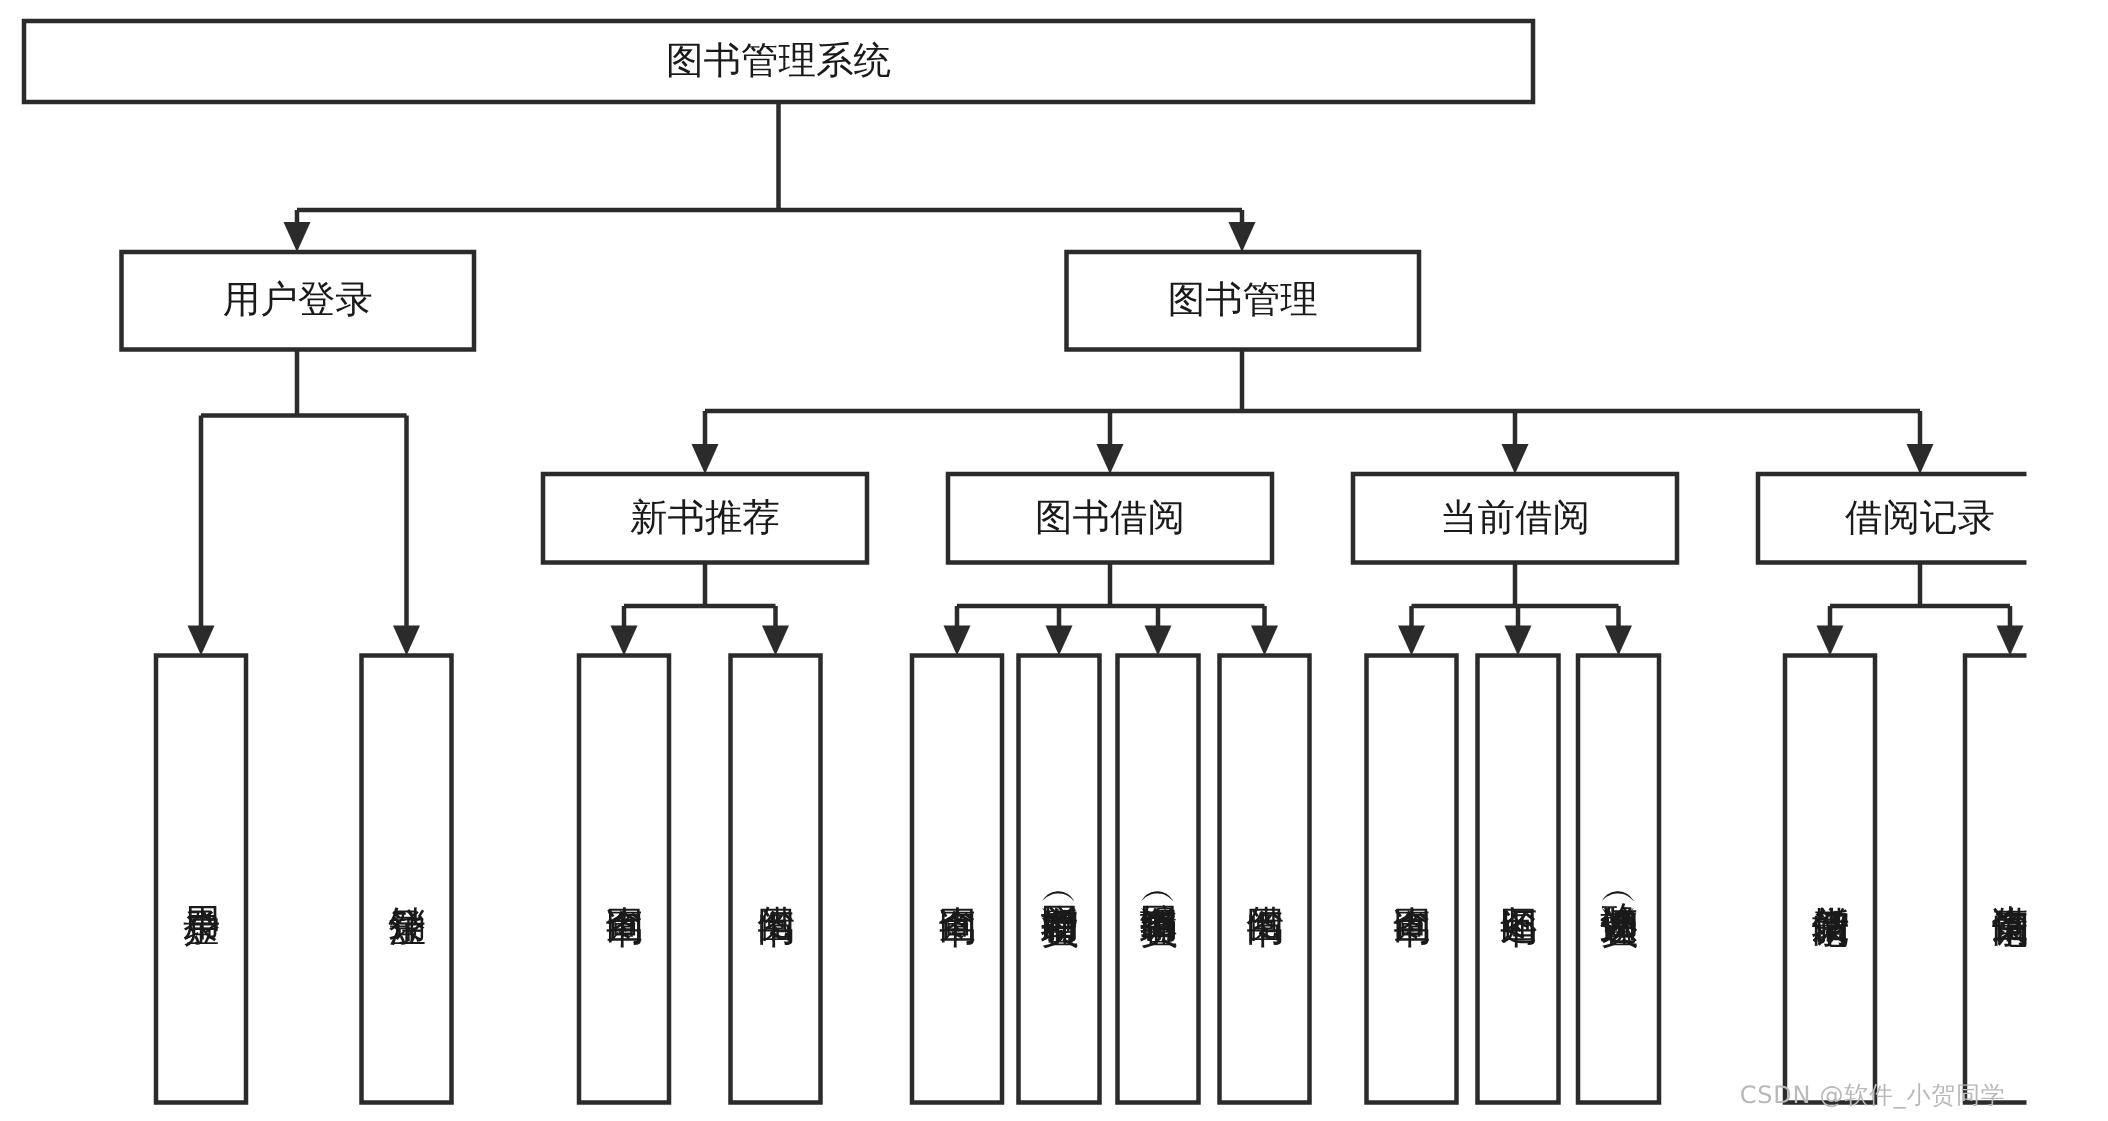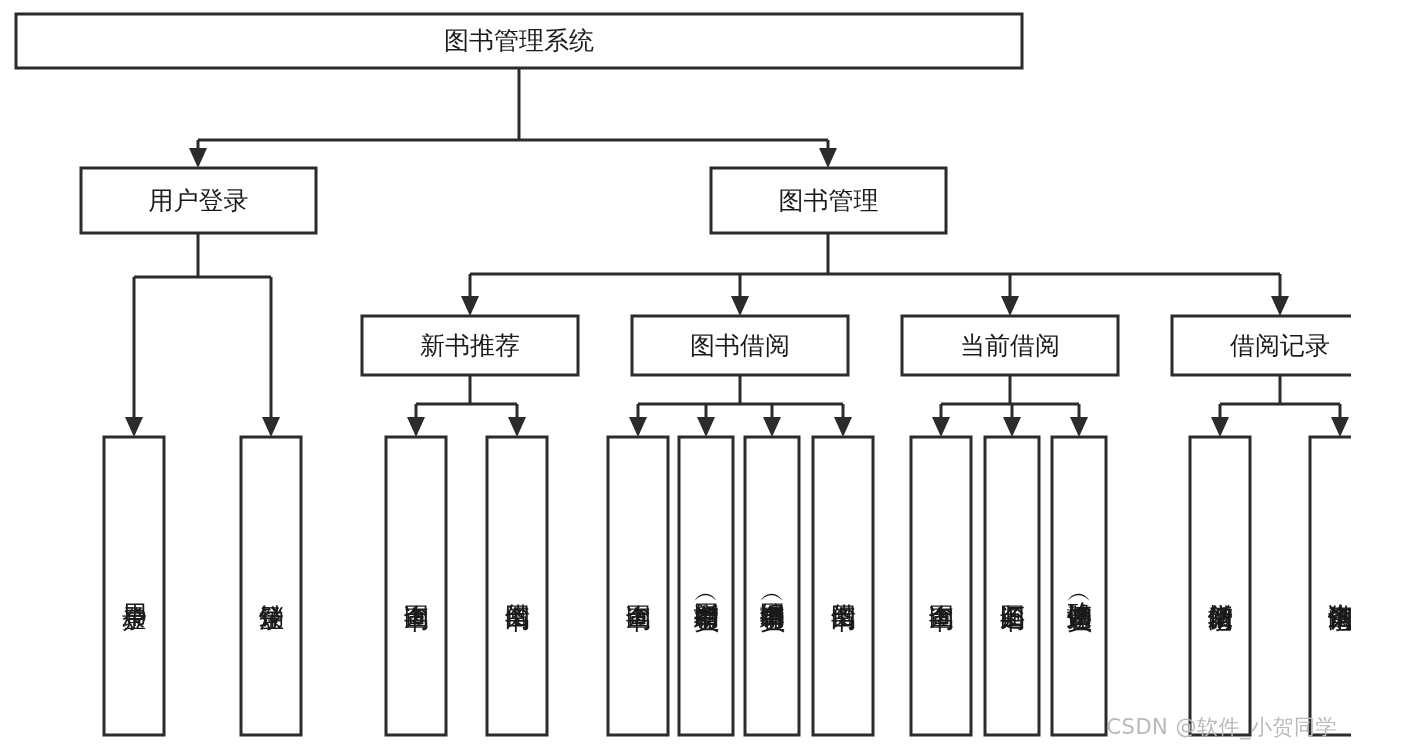--- a/index.html
+++ b/index.html
@@ -64,21 +64,21 @@
     line-height: 1.12;
     color: #1a1a1a;
     letter-spacing: 1px;
     white-space: nowrap;
   }
   .watermark {
     position: absolute;
     right: 14px;
     bottom: 6px;
     font-family: "DejaVu Sans", "Liberation Sans", sans-serif;
-    font-size: 21px;
+    font-size: 16px;
     color: #b9b9b9;
     letter-spacing: 0.5px;
     white-space: nowrap;
   }
 </style>
 </head>
 <body>
 
 <div id="diagram-root">
 

